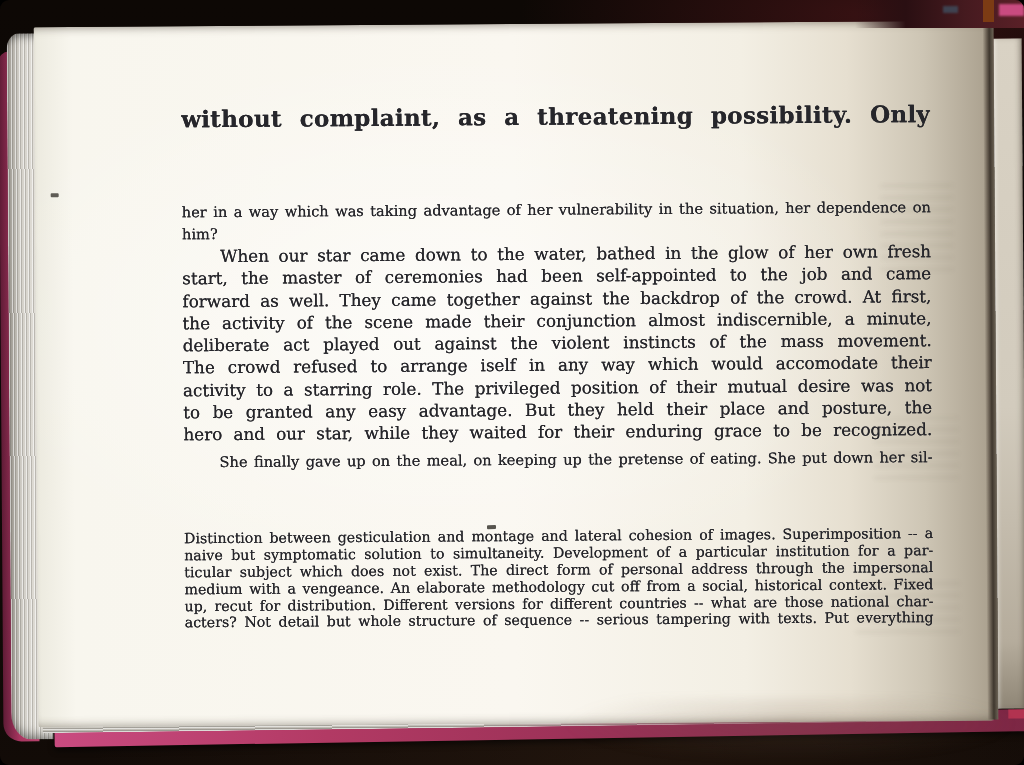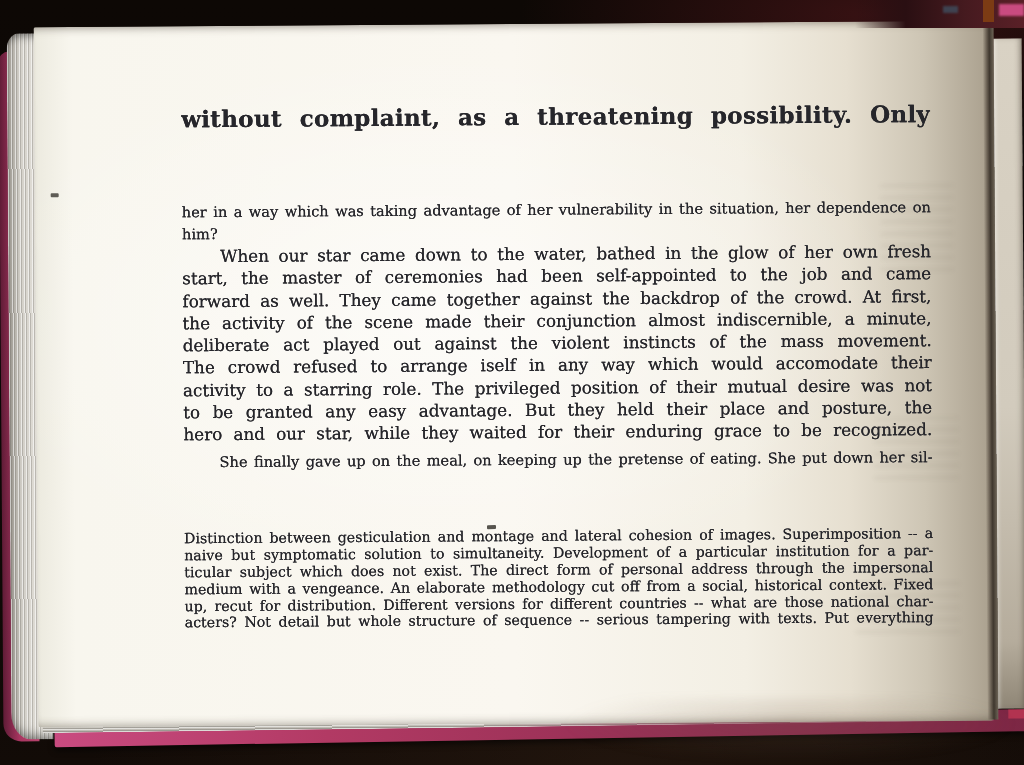--- a/index.html
+++ b/index.html
@@ -3,20 +3,21 @@
 <meta charset="utf-8">
 <style>
   html,body{margin:0;padding:0;background:#000;}
   .stage{
     position:relative;width:1024px;height:765px;overflow:hidden;
     background:
       radial-gradient(ellipse 500px 180px at 85% 2%, rgba(90,25,30,.55), transparent 70%),
       radial-gradient(ellipse 700px 260px at 60% 100%, rgba(60,38,24,.35), transparent 75%),
       linear-gradient(180deg,#0d0805 0%,#0b0705 50%,#120b07 100%);
     font-family:"DejaVu Serif","Liberation Serif",serif;
+    border-radius:9px;
   }
   .book{position:absolute;left:0;top:0;width:1024px;height:765px;transform:rotate(-0.4deg);transform-origin:50% 50%;}
   
   .cover-left{
     position:absolute;left:1px;top:48px;width:36px;height:690px;
     background:linear-gradient(90deg,#5f1c36 0%,var(--cover-pink,#a83560) 45%,#b8446e 100%);
     border-radius:10px 0 0 18px;
   }
   .cover-bottom{
     position:absolute;left:52px;top:722px;width:975px;height:22px;

